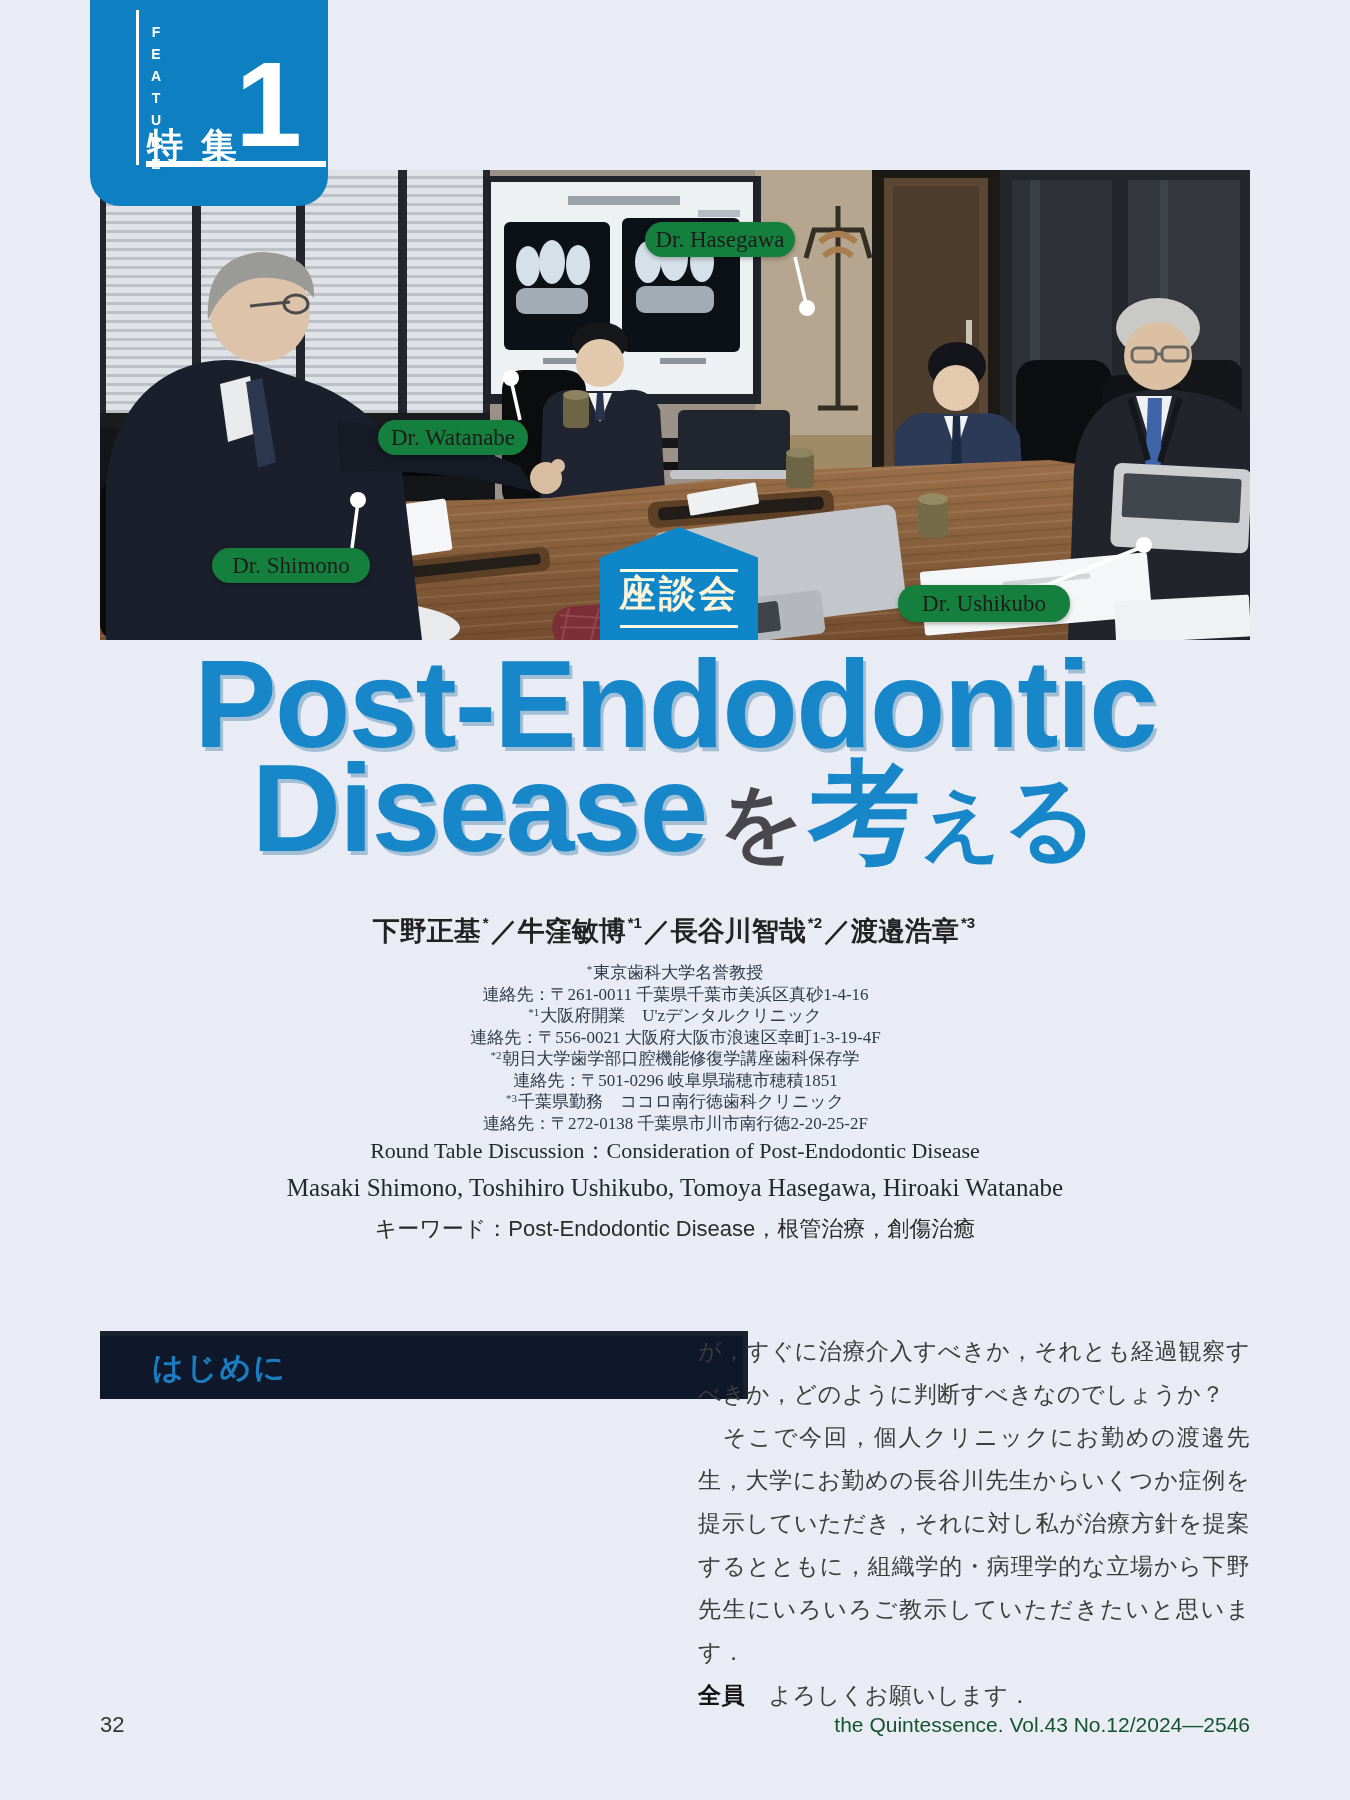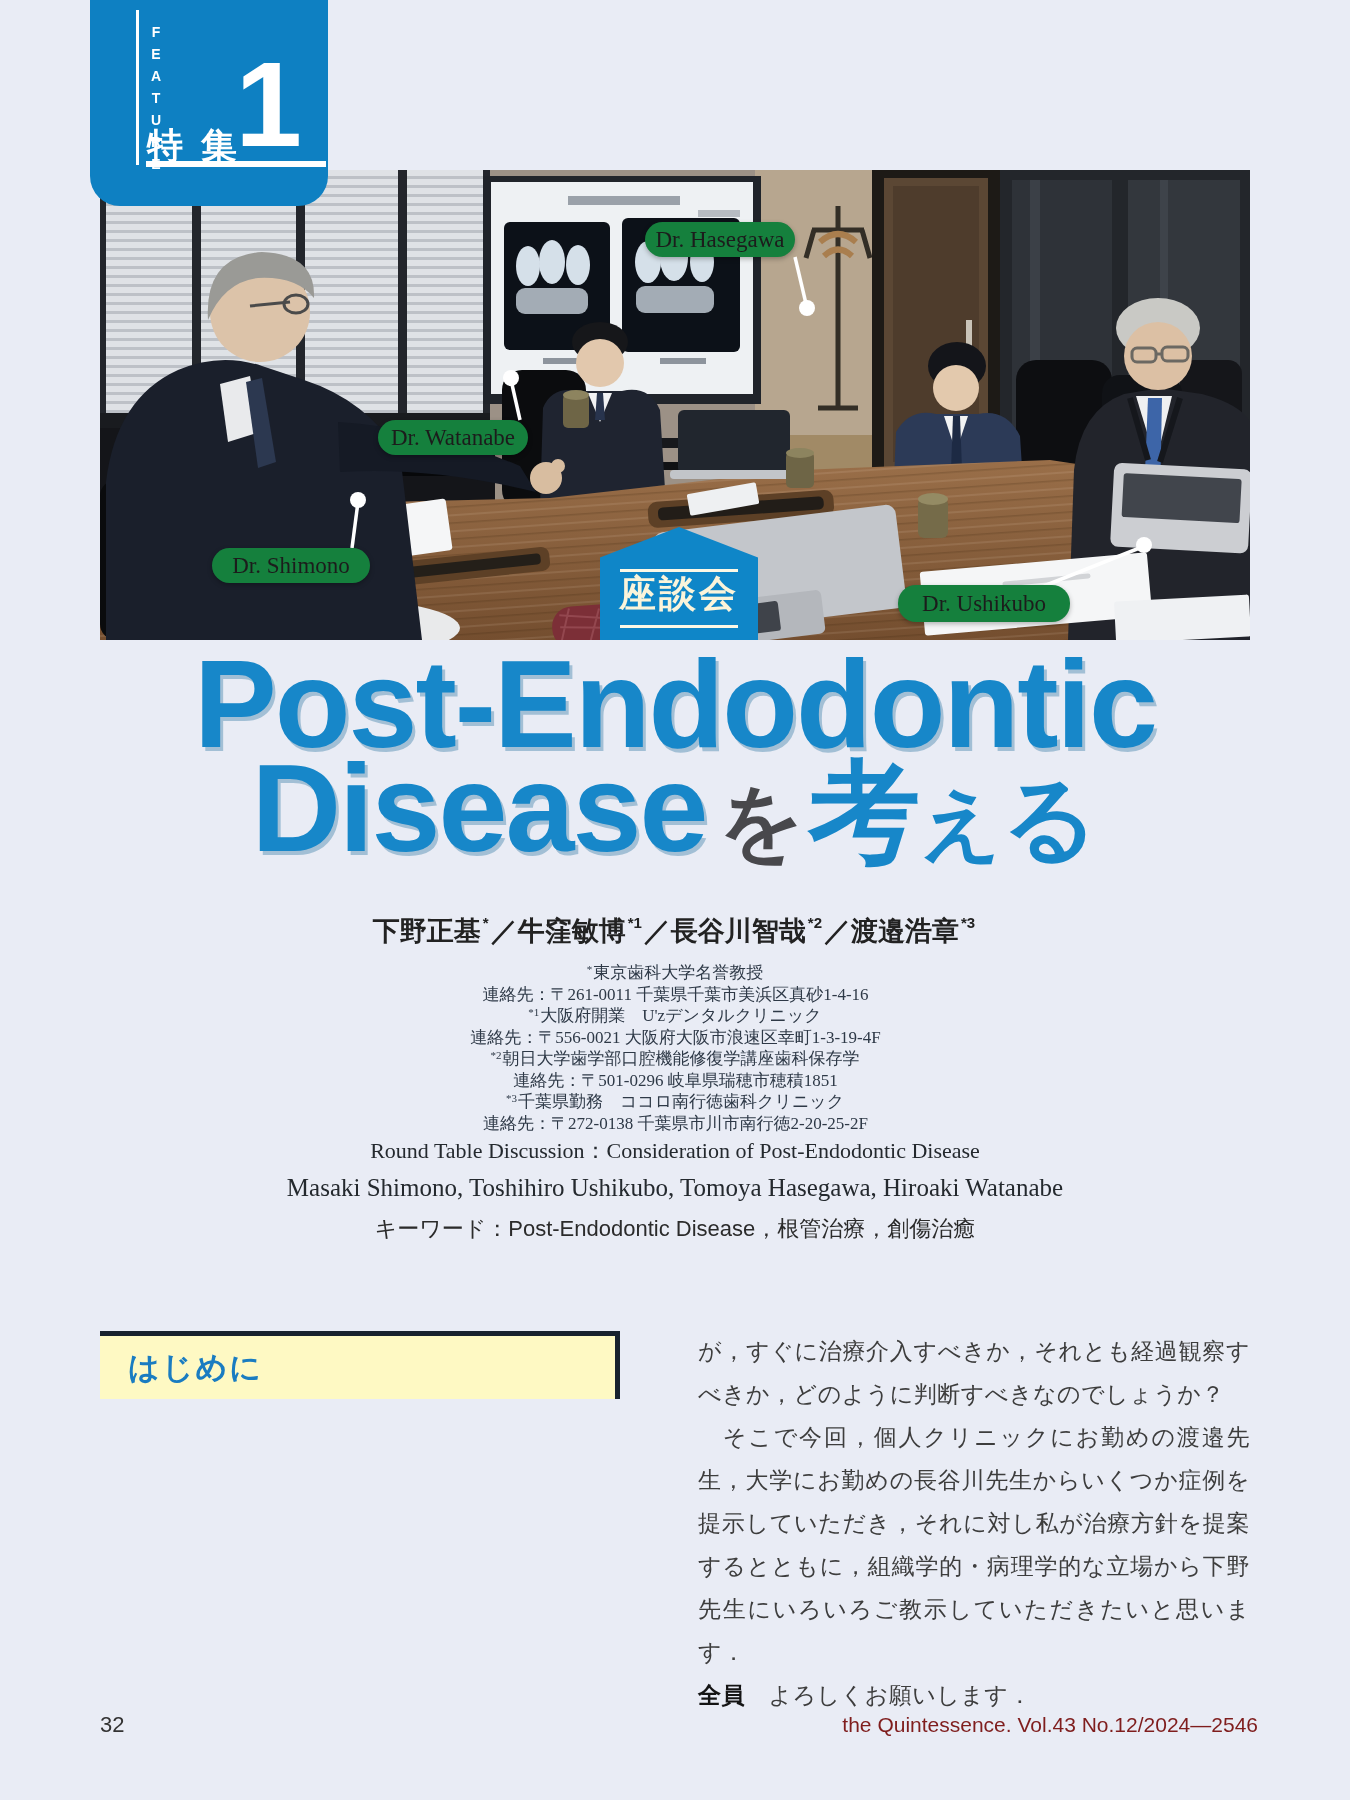--- a/index.html
+++ b/index.html
@@ -66,34 +66,34 @@
   }
   .affils .sup{font-size:11px;position:relative;top:-5px;margin-right:1px}
   .en-title{position:absolute;left:0;top:1136px;width:1350px;text-align:center;font-family:"Liberation Serif",serif;font-size:22px;color:#24292e}
   .en-authors{position:absolute;left:0;top:1174px;width:1350px;text-align:center;font-family:"Liberation Serif",serif;font-size:25px;color:#24292e}
   .keywords{position:absolute;left:0;top:1214px;width:1350px;text-align:center;font-size:22px;color:#2b2b2b}
   
   .col{position:absolute;width:552px;font-size:23px;line-height:43px;color:#3d3d3d;text-align:justify;letter-spacing:.5px}
   .col-left{left:100px;top:1331px}
   .col-right{left:698px;top:1330px}
   .intro-heading{
-    width:520px;height:68px;background:#fef9c3;box-sizing:border-box;
+    width:648px;height:68px;background:#0f172a;box-sizing:border-box;
     border-top:5px solid #18222e;border-right:5px solid #18222e;
-    display:flex;align-items:center;padding-left:28px;
+    display:flex;align-items:center;padding-left:52px;
     font-size:31px;font-weight:bold;color:#1a7cc1;letter-spacing:2px;line-height:1;
   }
   .paras{margin-top:8px}
   p{margin:0}
   .speaker{font-weight:bold}
   .speaker:empty{display:none}
   .speaker-blue{color:#1a7cc1}
   .speaker-dark{color:#141414}
   
   .footer-page{position:absolute;left:100px;top:1712px;font-size:22px;color:#333}
-  .footer-journal{position:absolute;right:92px;top:1713px;font-size:21px;color:#7f1d1d}
+  .footer-journal{position:absolute;right:100px;top:1713px;font-size:21px;color:#14532d}
 </style>
 </head>
 <body>
 
 <div>
 
   <div class="photo">
     <svg class="scene" viewBox="0 0 1150 470" preserveAspectRatio="none">
       <defs>
         <pattern id="blinds" width="6" height="9" patternUnits="userSpaceOnUse">

